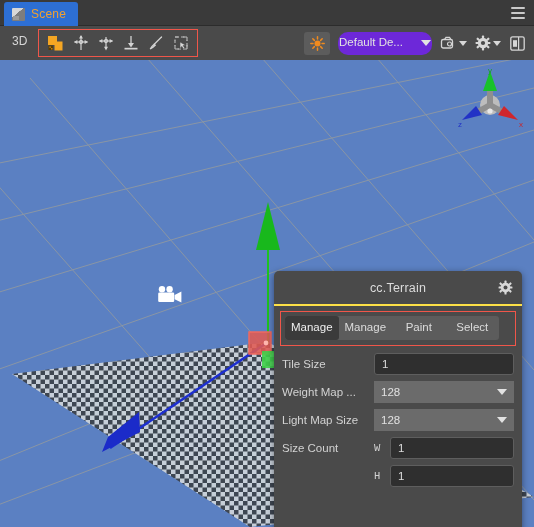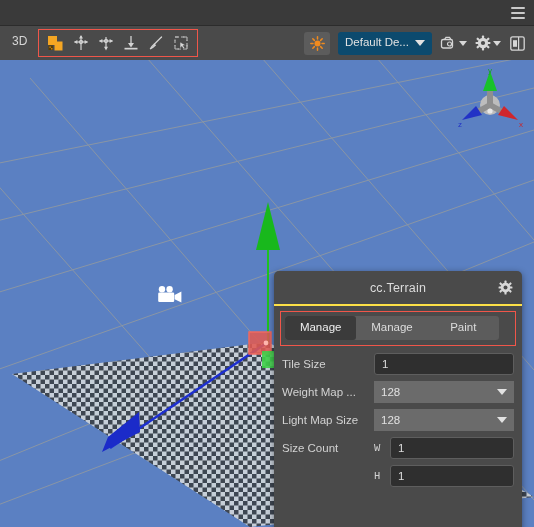--- a/index.html
+++ b/index.html
@@ -103,24 +103,24 @@
     display: flex; align-items: center; gap: 8px;
   }
   .sun-btn {
     width: 26px; height: 23px;
     background: #5c5c5c;
     border-radius: 3px;
     display:flex;align-items:center;justify-content:center;
   }
   .combo {
     width: 94px; height: 23px;
-    background: #0c4a6e;
-    border-radius: 3px;
+    background: #6d28d9;
+    border-radius: 10px;
     display:flex; align-items:center;
-    padding: 0 7px;
+    padding: 0 1px;
     box-sizing: border-box;
     justify-content: space-between;
   }
   .combo span { color:#e2e2e2; font-size:11.5px; line-height:1;}
   .caret { width:0;height:0;border-left:5px solid transparent;border-right:5px solid transparent;border-top:6px solid #e2e2e2;}
   .caret-sm { width:0;height:0;border-left:4px solid transparent;border-right:4px solid transparent;border-top:5px solid #d8d8d8;}
   .icon-btn { height:22px; display:flex;align-items:center; gap:2px; }
 
   
   .viewport {
@@ -230,20 +230,24 @@
   }
   .row.sub { margin-left:0; }
   .row.sub .row-label { width:92px; }
 </style>
 </head>
 <body>
 
 <div id="app">
 
   <div class="tabbar">
+    <div class="scene-tab">
+      <span class="scene-tab-icon"></span>
+      <span class="scene-tab-label">Scene</span>
+    </div>
     <div class="hamburger">
       <i></i>
         <i></i>
         <i></i>
     </div>
   </div>
 
   <div class="toolbar">
     <div class="tb-3d">3D</div>
 
@@ -466,20 +470,23 @@
         <div class="tabs">
           <div class="tab active">
             <span>Manage</span>
           </div>
           <div class="tab">
             <span>Manage</span>
           </div>
           <div class="tab">
             <span>Paint</span>
           </div>
+          <div class="tab">
+            <span>Select</span>
+          </div>
         </div>
       </div>
 
       <div class="fields">
 
         <div class="row">
           <div class="row-label">Tile Size</div>
           <div class="txt-input">
             <span>1</span>
           </div>

